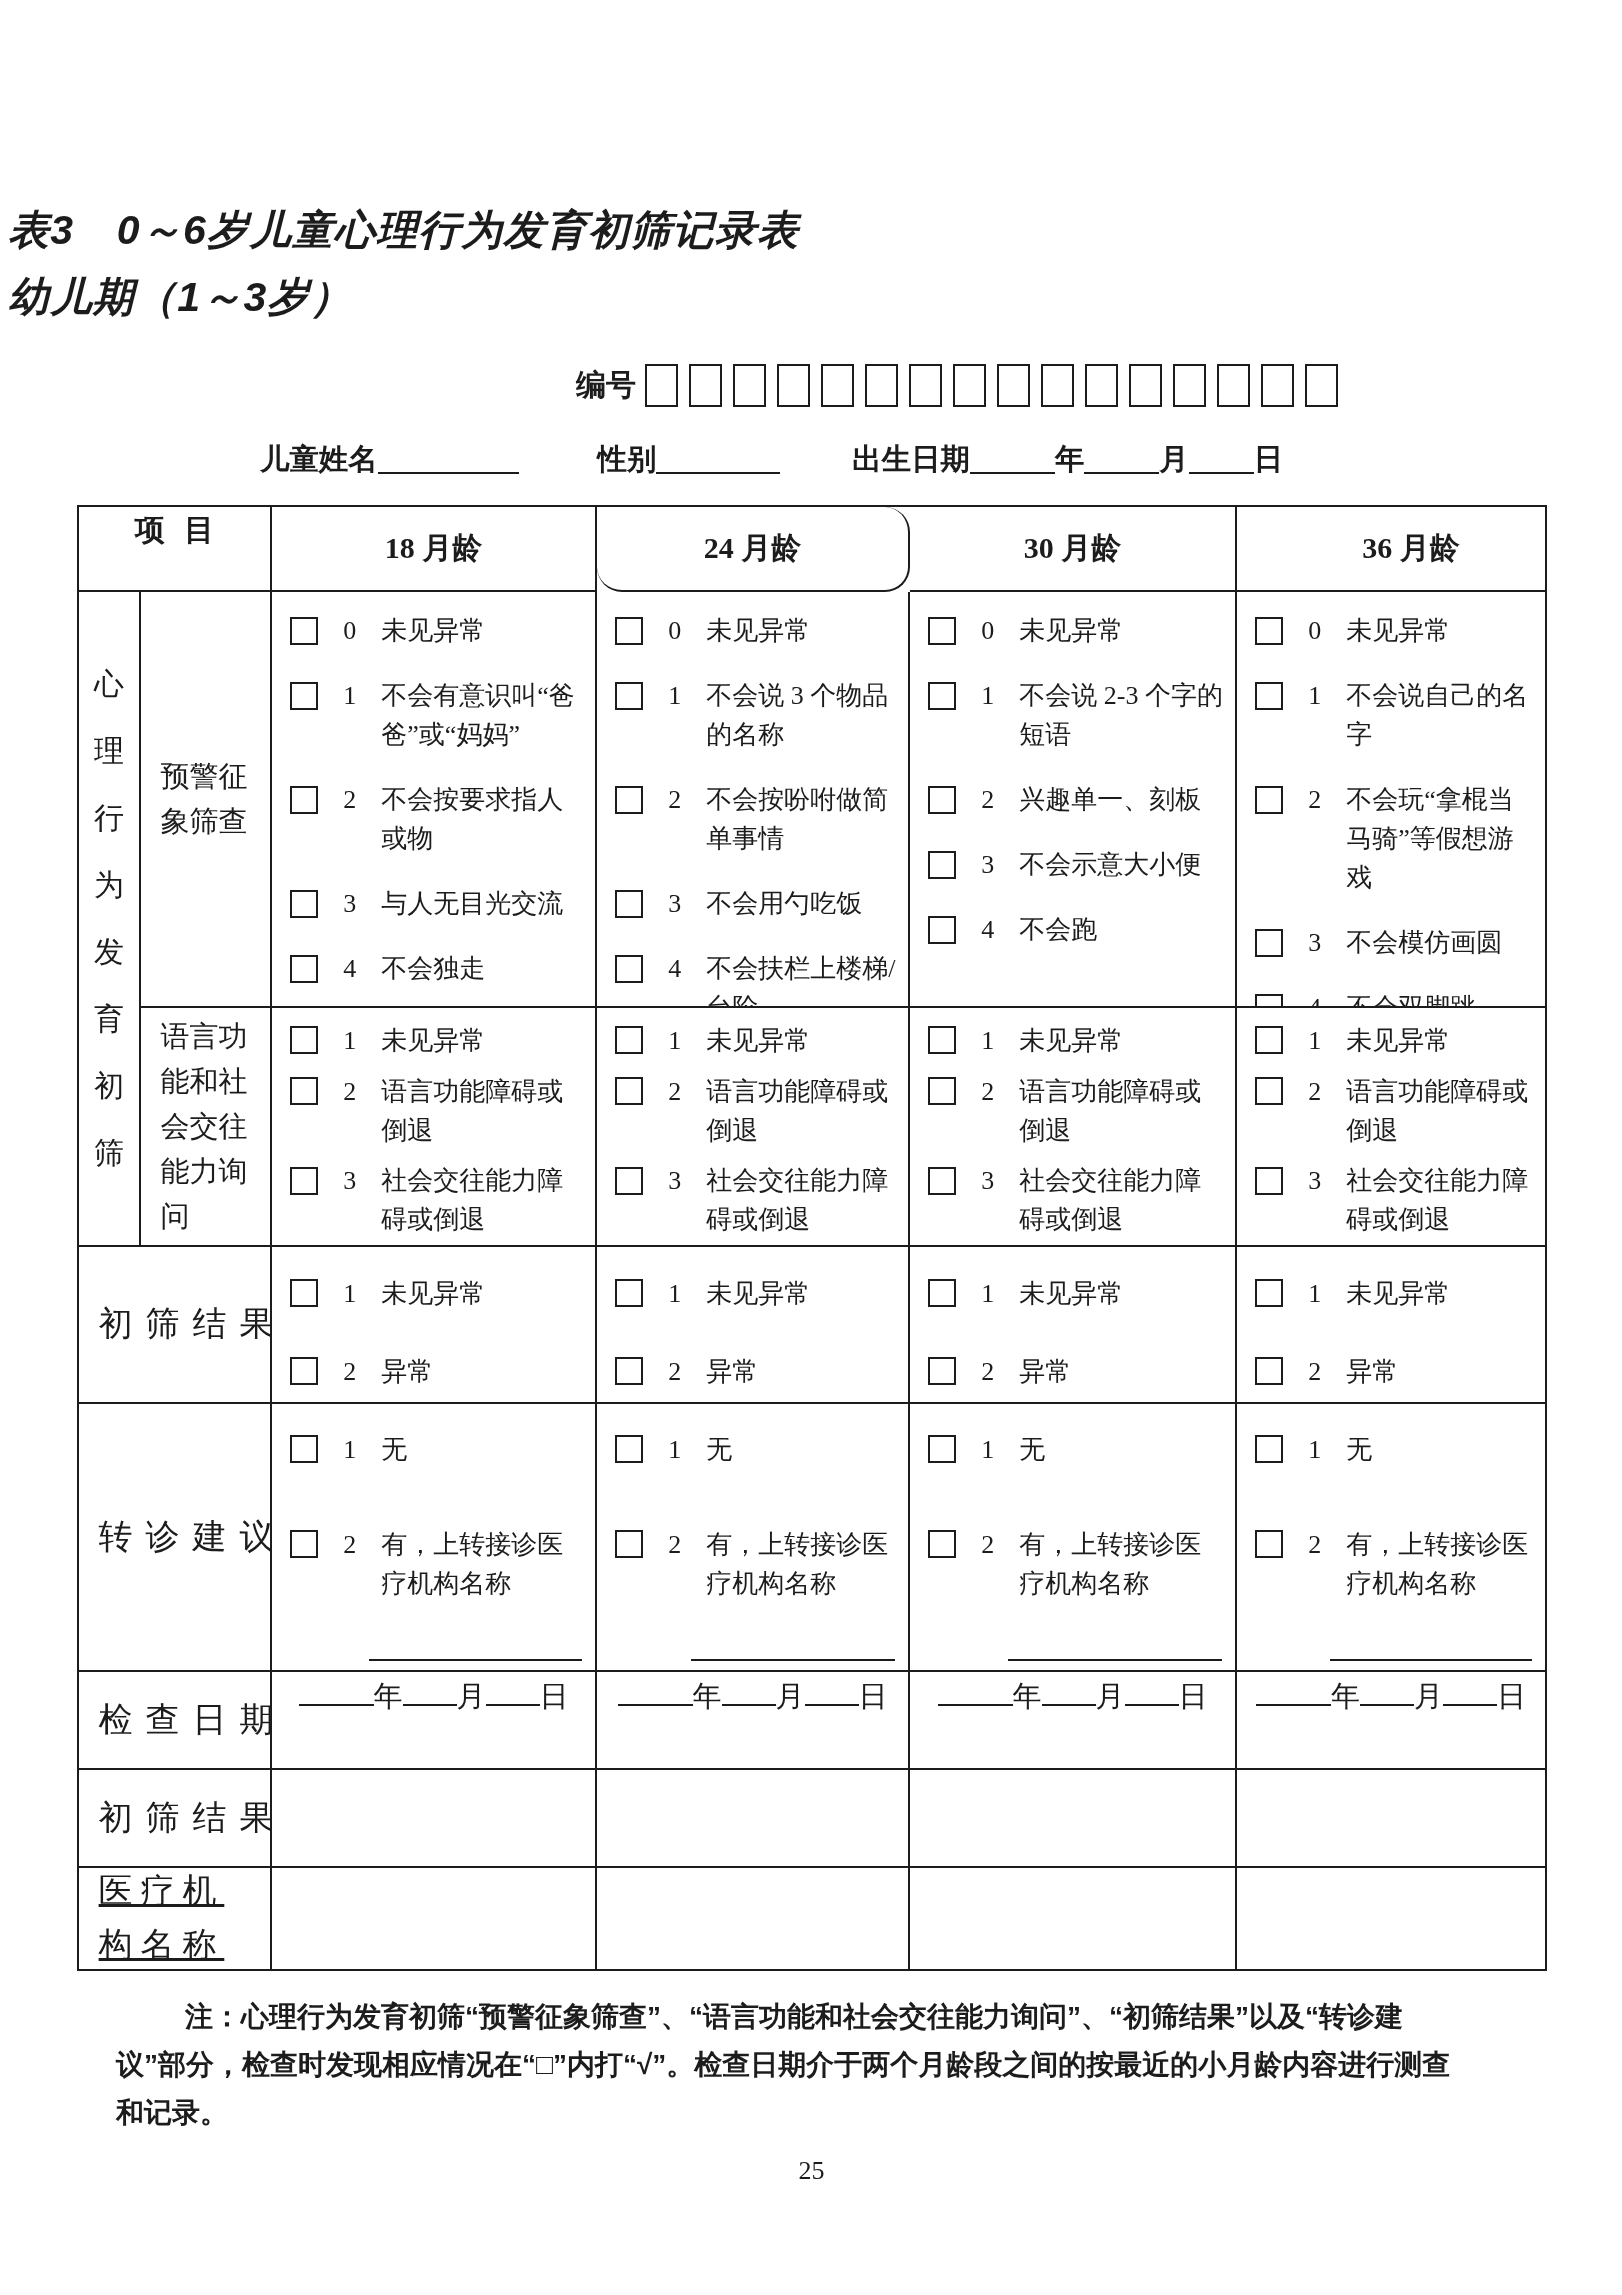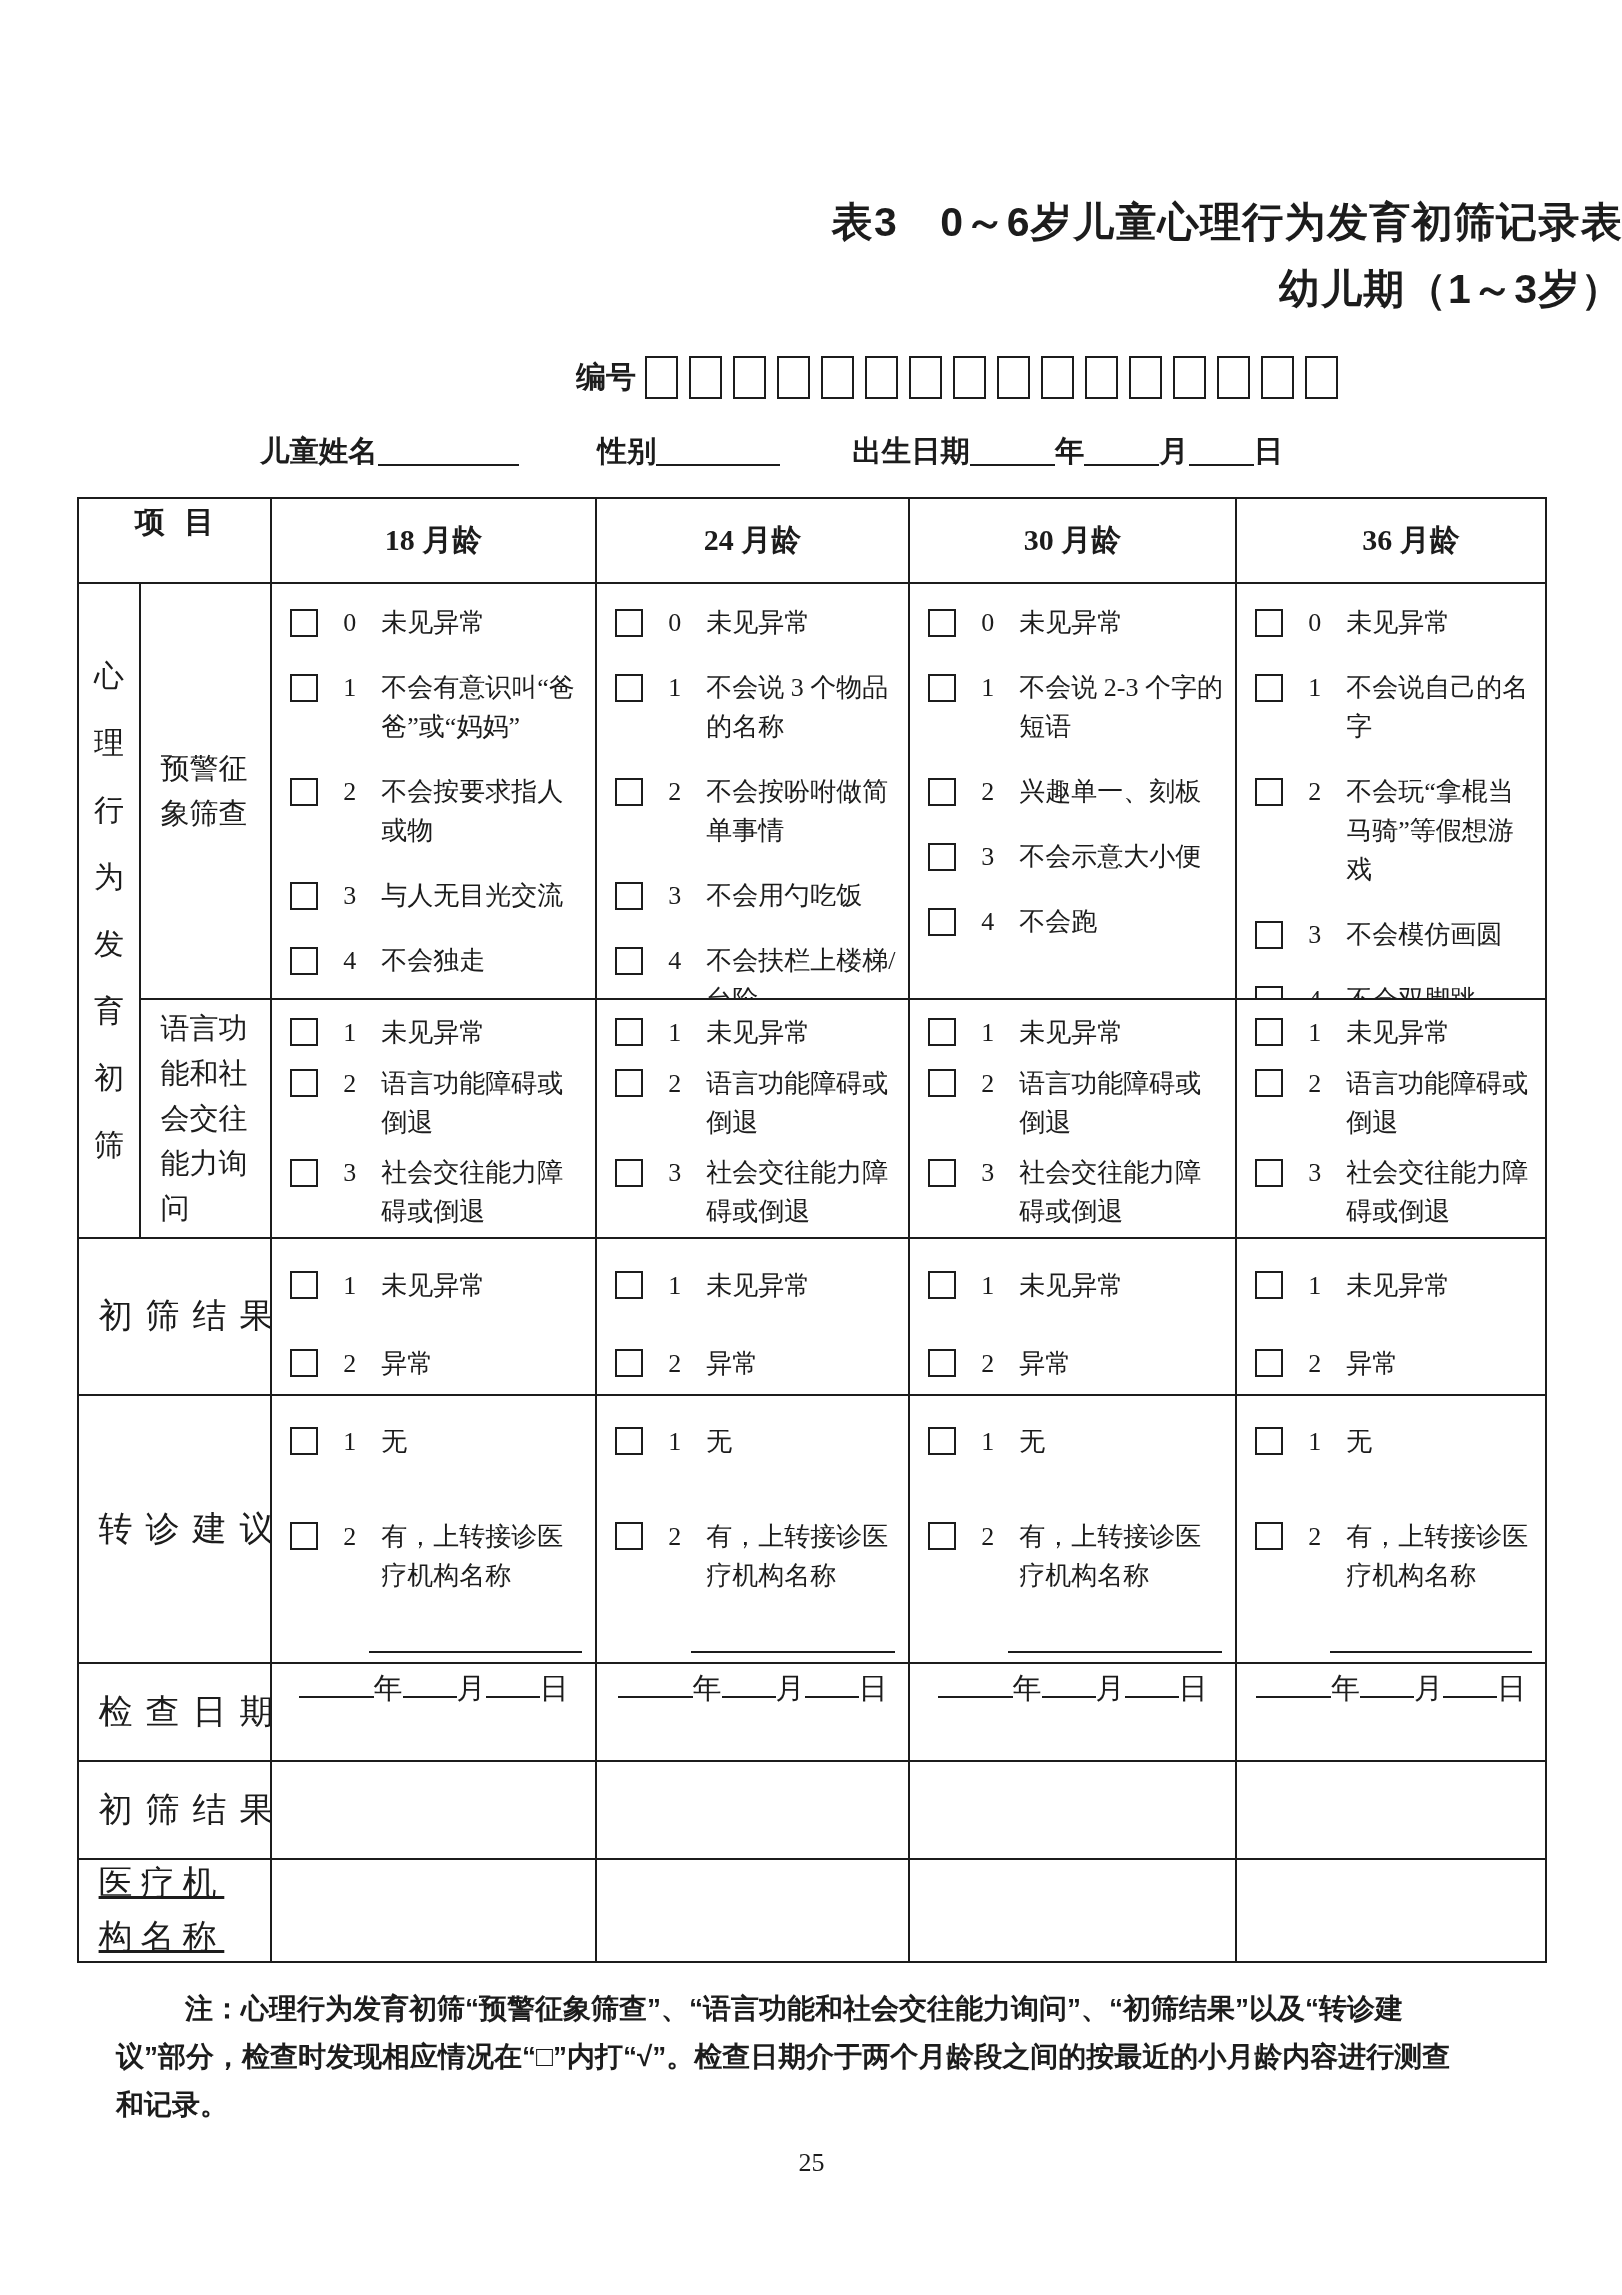--- a/index.html
+++ b/index.html
@@ -1,22 +1,22 @@
 <!DOCTYPE html>
 <html style="font-size:10.5px"><head>
 <meta charset="utf-8">
 <style>
   html,body { margin:0; padding:0; background:#ffffff; }
   body {
     width:1623px; height:2295px; position:relative;
     color:#1c1c1c; font-family:"Liberation Serif", serif;
     -webkit-font-smoothing:antialiased;
   }
-  .title { text-align:right; font-family:"Liberation Sans", sans-serif;
-    font-weight:700; font-size:41px; margin:0; letter-spacing:1.3px; }
+  .title { text-align:left; font-family:"Liberation Sans", sans-serif;
+    font-weight:700; font-size:41px; margin:8px; letter-spacing:1.3px;font-style:italic; }
   .title1 { padding-top:195px; }
   .title2 { margin-top:11.8px; }
 
   .code-row { display:flex; align-items:center; margin:39px 0 0 576px; }
   .code-label { font-family:"Liberation Sans", sans-serif; font-weight:700; font-size:30px; margin-right:9.2px; }
   .code-boxes { display:flex; gap:11px; }
   .code-box { width:33px; height:43px; border:2.6px solid #1c1c1c; box-sizing:border-box; }
 
   .info-row { display:flex; align-items:baseline; margin:33px 0 0 260px;
     font-family:"Liberation Sans", sans-serif; font-weight:700; font-size:29.4px; white-space:nowrap; }
@@ -94,21 +94,21 @@
 
 <div class="info-row">
   <span><span>儿童姓名</span><span class="blank" style="width:141px"></span></span>
   <span class="gap-a"><span>性别</span><span class="blank" style="width:124px"></span></span>
   <span class="gap-b"><span>出生日期</span><span class="blank" style="width:85px"></span><span>年</span><span class="blank" style="width:75px"></span><span>月</span><span class="blank" style="width:65px"></span><span>日</span></span>
 </div>
 
 <div class="grid" id="table">
     <div class="c hdr item" style="grid-area: 1 / 1 / auto / 3;">项目</div>
     <div class="c hdr" style="grid-area: 1 / 3;">18 月龄</div>
-    <div class="c hdr" style="grid-area: 1 / 4;">24 月龄</div>
+    <div class="c hdr" style="grid-area: 1 / 4; border-radius: 25px;">24 月龄</div>
     <div class="c hdr" style="grid-area: 1 / 5;">30 月龄</div>
     <div class="c hdr nor" style="grid-area: 1 / 6; padding-left: 40px;">36 月龄</div>
     <div class="c vert" style="grid-area: 2 / 1 / 4;">
       <span>心</span>
       <span>理</span>
       <span>行</span>
       <span>为</span>
       <span>发</span>
       <span>育</span>
       <span>初</span>

